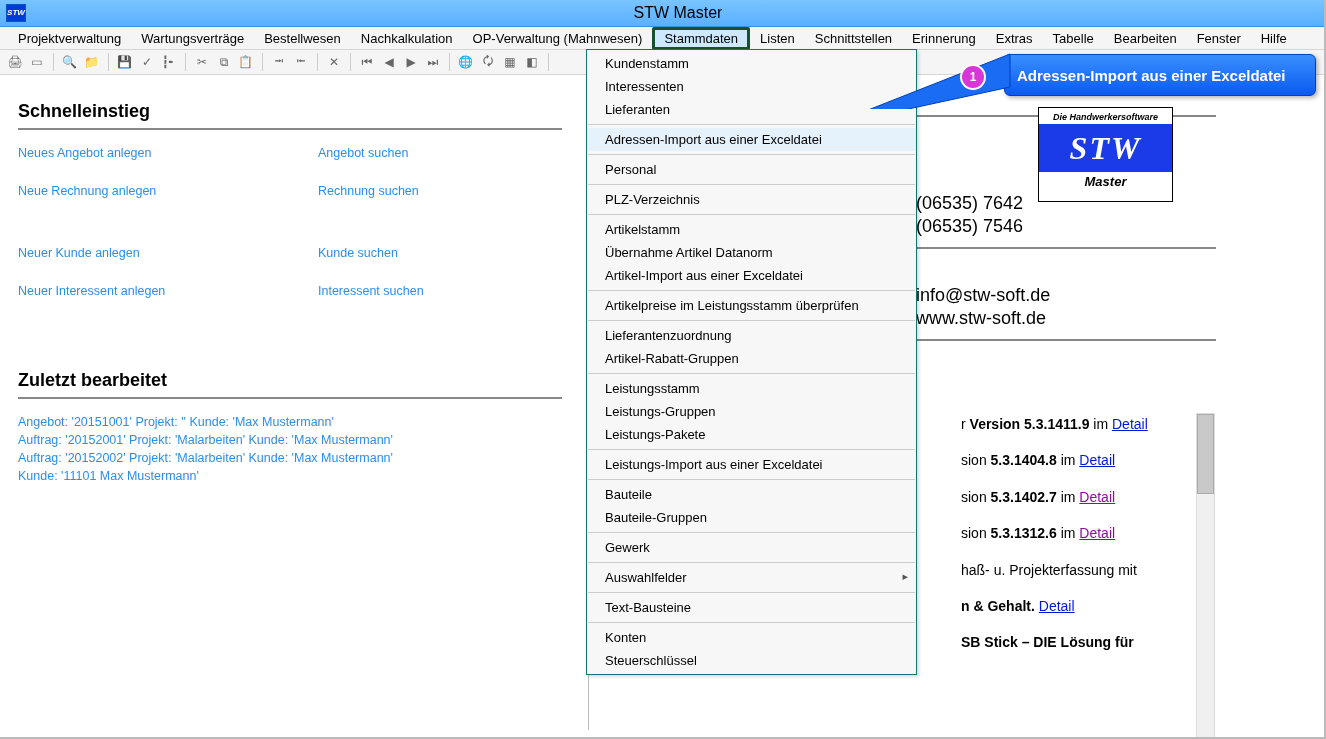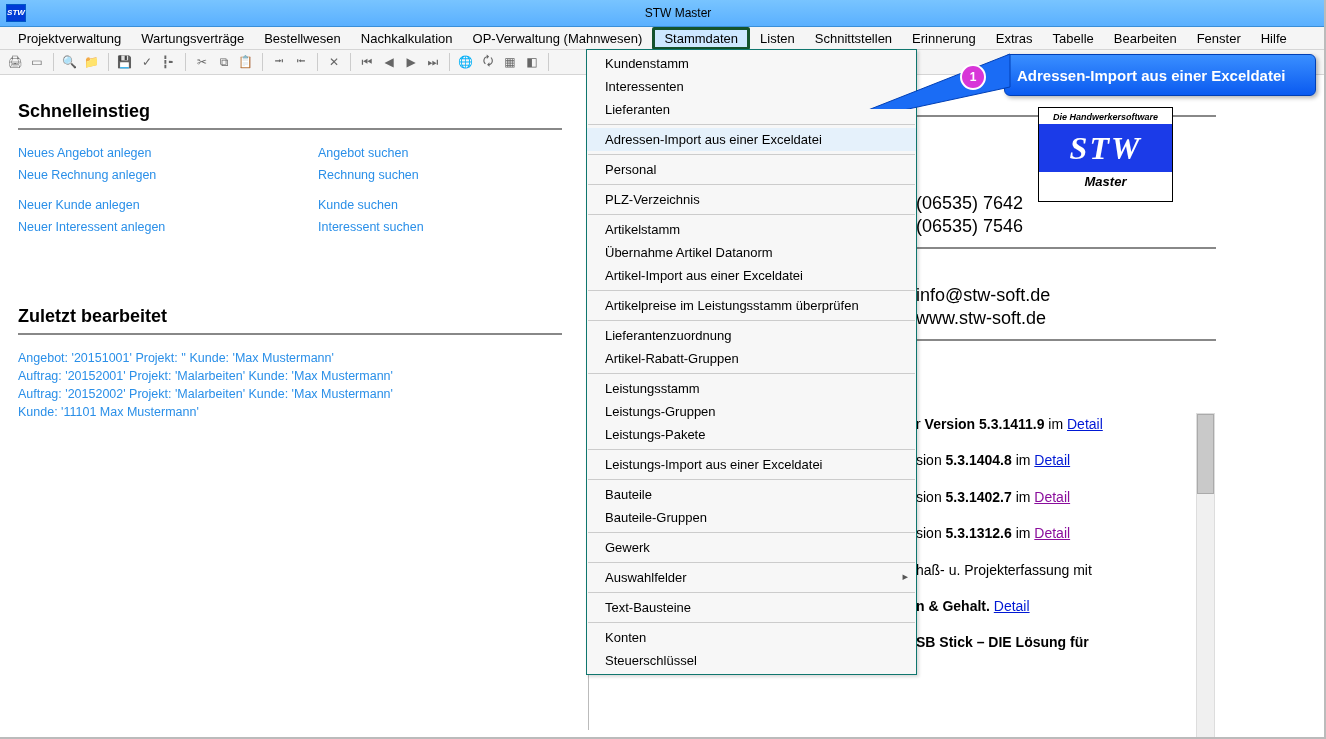--- a/index.html
+++ b/index.html
@@ -1,43 +1,43 @@
 <!DOCTYPE html>
 <html><head>
 <meta charset="utf-8">
 <style>
   html,body{margin:0;padding:0;font-family:"Segoe UI",Tahoma,Arial,sans-serif;font-size:13px;background:#fff;color:#000;}
   .window{width:1326px;height:739px;box-sizing:border-box;border-bottom:2px solid #bbb;border-right:2px solid #bbb;position:relative;overflow:hidden;}
   .titlebar{height:26px;background:linear-gradient(#78c4ff,#5ab0ff);border-bottom:1px solid #3a8fd8;display:flex;align-items:center;}
   .titlebar .appicon{width:18px;height:16px;margin:0 6px;border:1px solid #0059c7;background:#003bd6;display:flex;align-items:center;justify-content:center;}
   .titlebar .appicon span{color:#fff;font-size:8px;font-style:italic;font-weight:bold;line-height:1;}
-  .titlebar .title{flex:1;text-align:center;font-size:12px;}
+  .titlebar .title{flex:1;text-align:center;font-size:16px;}
   .menubar{height:22px;background:#f5f5f5;border-bottom:1px solid #d5d5d5;display:flex;align-items:center;padding:0 8px;font-size:13px;}
   .menubar .mitem{padding:2px 10px;cursor:default;}
   .menubar .mitem.open{background:#cde8ff;border:3px solid #14532d;padding:1px 9px;border-radius:2px;}
   .toolbar{height:24px;background:#f5f5f5;border-bottom:1px solid #d5d5d5;display:flex;align-items:center;padding:0 6px;gap:4px;}
   .toolbar .tbtn{width:18px;height:18px;display:flex;align-items:center;justify-content:center;color:#666;font-size:12px;cursor:default;}
   .toolbar .tsep{width:1px;height:18px;background:#ccc;margin:0 3px;}
   .content{position:relative;height:calc(100% - 72px);padding:16px 0 0 0;box-sizing:border-box;}
   .vrule{position:absolute;top:8px;bottom:10px;left:588px;width:1px;background:#bbb;}
   .leftpane{position:absolute;left:18px;top:26px;width:544px;}
   h2.sect{font-family:Arial,sans-serif;font-size:18px;font-weight:bold;margin:0 0 6px 0;}
   .hr{height:2px;background:#888;margin-bottom:14px;}
   .qlink{color:#2a8fe8;font-size:12.5px;padding:2px 0;cursor:pointer;}
-  .qgrid{display:grid;grid-template-columns:300px 220px;row-gap:4px;}
+  .qgrid{display:grid;grid-template-columns:300px 220px;row-gap:20px;}
   .recent a{display:block;color:#2a8fe8;font-size:12.5px;text-decoration:none;padding:2px 0;}
   .rightpane{position:absolute;left:916px;top:40px;width:300px;font-size:18px;}
   .rightpane .hr{background:#888;}
   .contact-line{margin:2px 0;}
   .logo{position:absolute;left:1038px;top:32px;width:135px;height:95px;border:1px solid #000;background:#fff;box-sizing:border-box;}
   .logo .tagline{font-size:9px;font-style:italic;font-weight:bold;text-align:center;padding:4px 0 2px;}
   .logo .mid{height:48px;background:#1b3be8;color:#fff;text-align:center;font-size:32px;font-weight:bold;font-style:italic;line-height:48px;letter-spacing:2px;font-family:"Times New Roman",serif;}
   .logo .sub{text-align:center;font-size:13px;font-style:italic;font-weight:bold;padding-top:2px;}
   .news{position:absolute;left:916px;top:338px;width:280px;font-size:14px;line-height:1.6;}
-  .news .item{margin-bottom:14px;}
+  .news .item{margin-bottom:14px;padding-left:45px;}
   .news a.dblue{color:#0018d4;text-decoration:underline;}
   .news a.dvio{color:#8a0d9c;text-decoration:underline;}
   .news b{font-weight:bold;}
   .scroll{position:absolute;left:1196px;top:338px;width:17px;height:340px;background:#f0f0f0;border:1px solid #ddd;}
   .scroll .thumb{width:100%;height:80px;background:#c9c9c9;border:1px solid #aaa;box-sizing:border-box;}
   
   .dropdown{position:absolute;left:586px;top:49px;width:329px;background:#f7f7f7;border:1px solid #0f766e;box-shadow:2px 2px 3px rgba(0,0,0,0.15);font-size:13px;padding:2px 0;}
   .dropdown .ditem{padding:4px 18px;cursor:default;}
   .dropdown .ditem.hl{background:#e5f1fb;}
   .dropdown .dsep{height:1px;background:#ccc;margin:3px 1px;}

